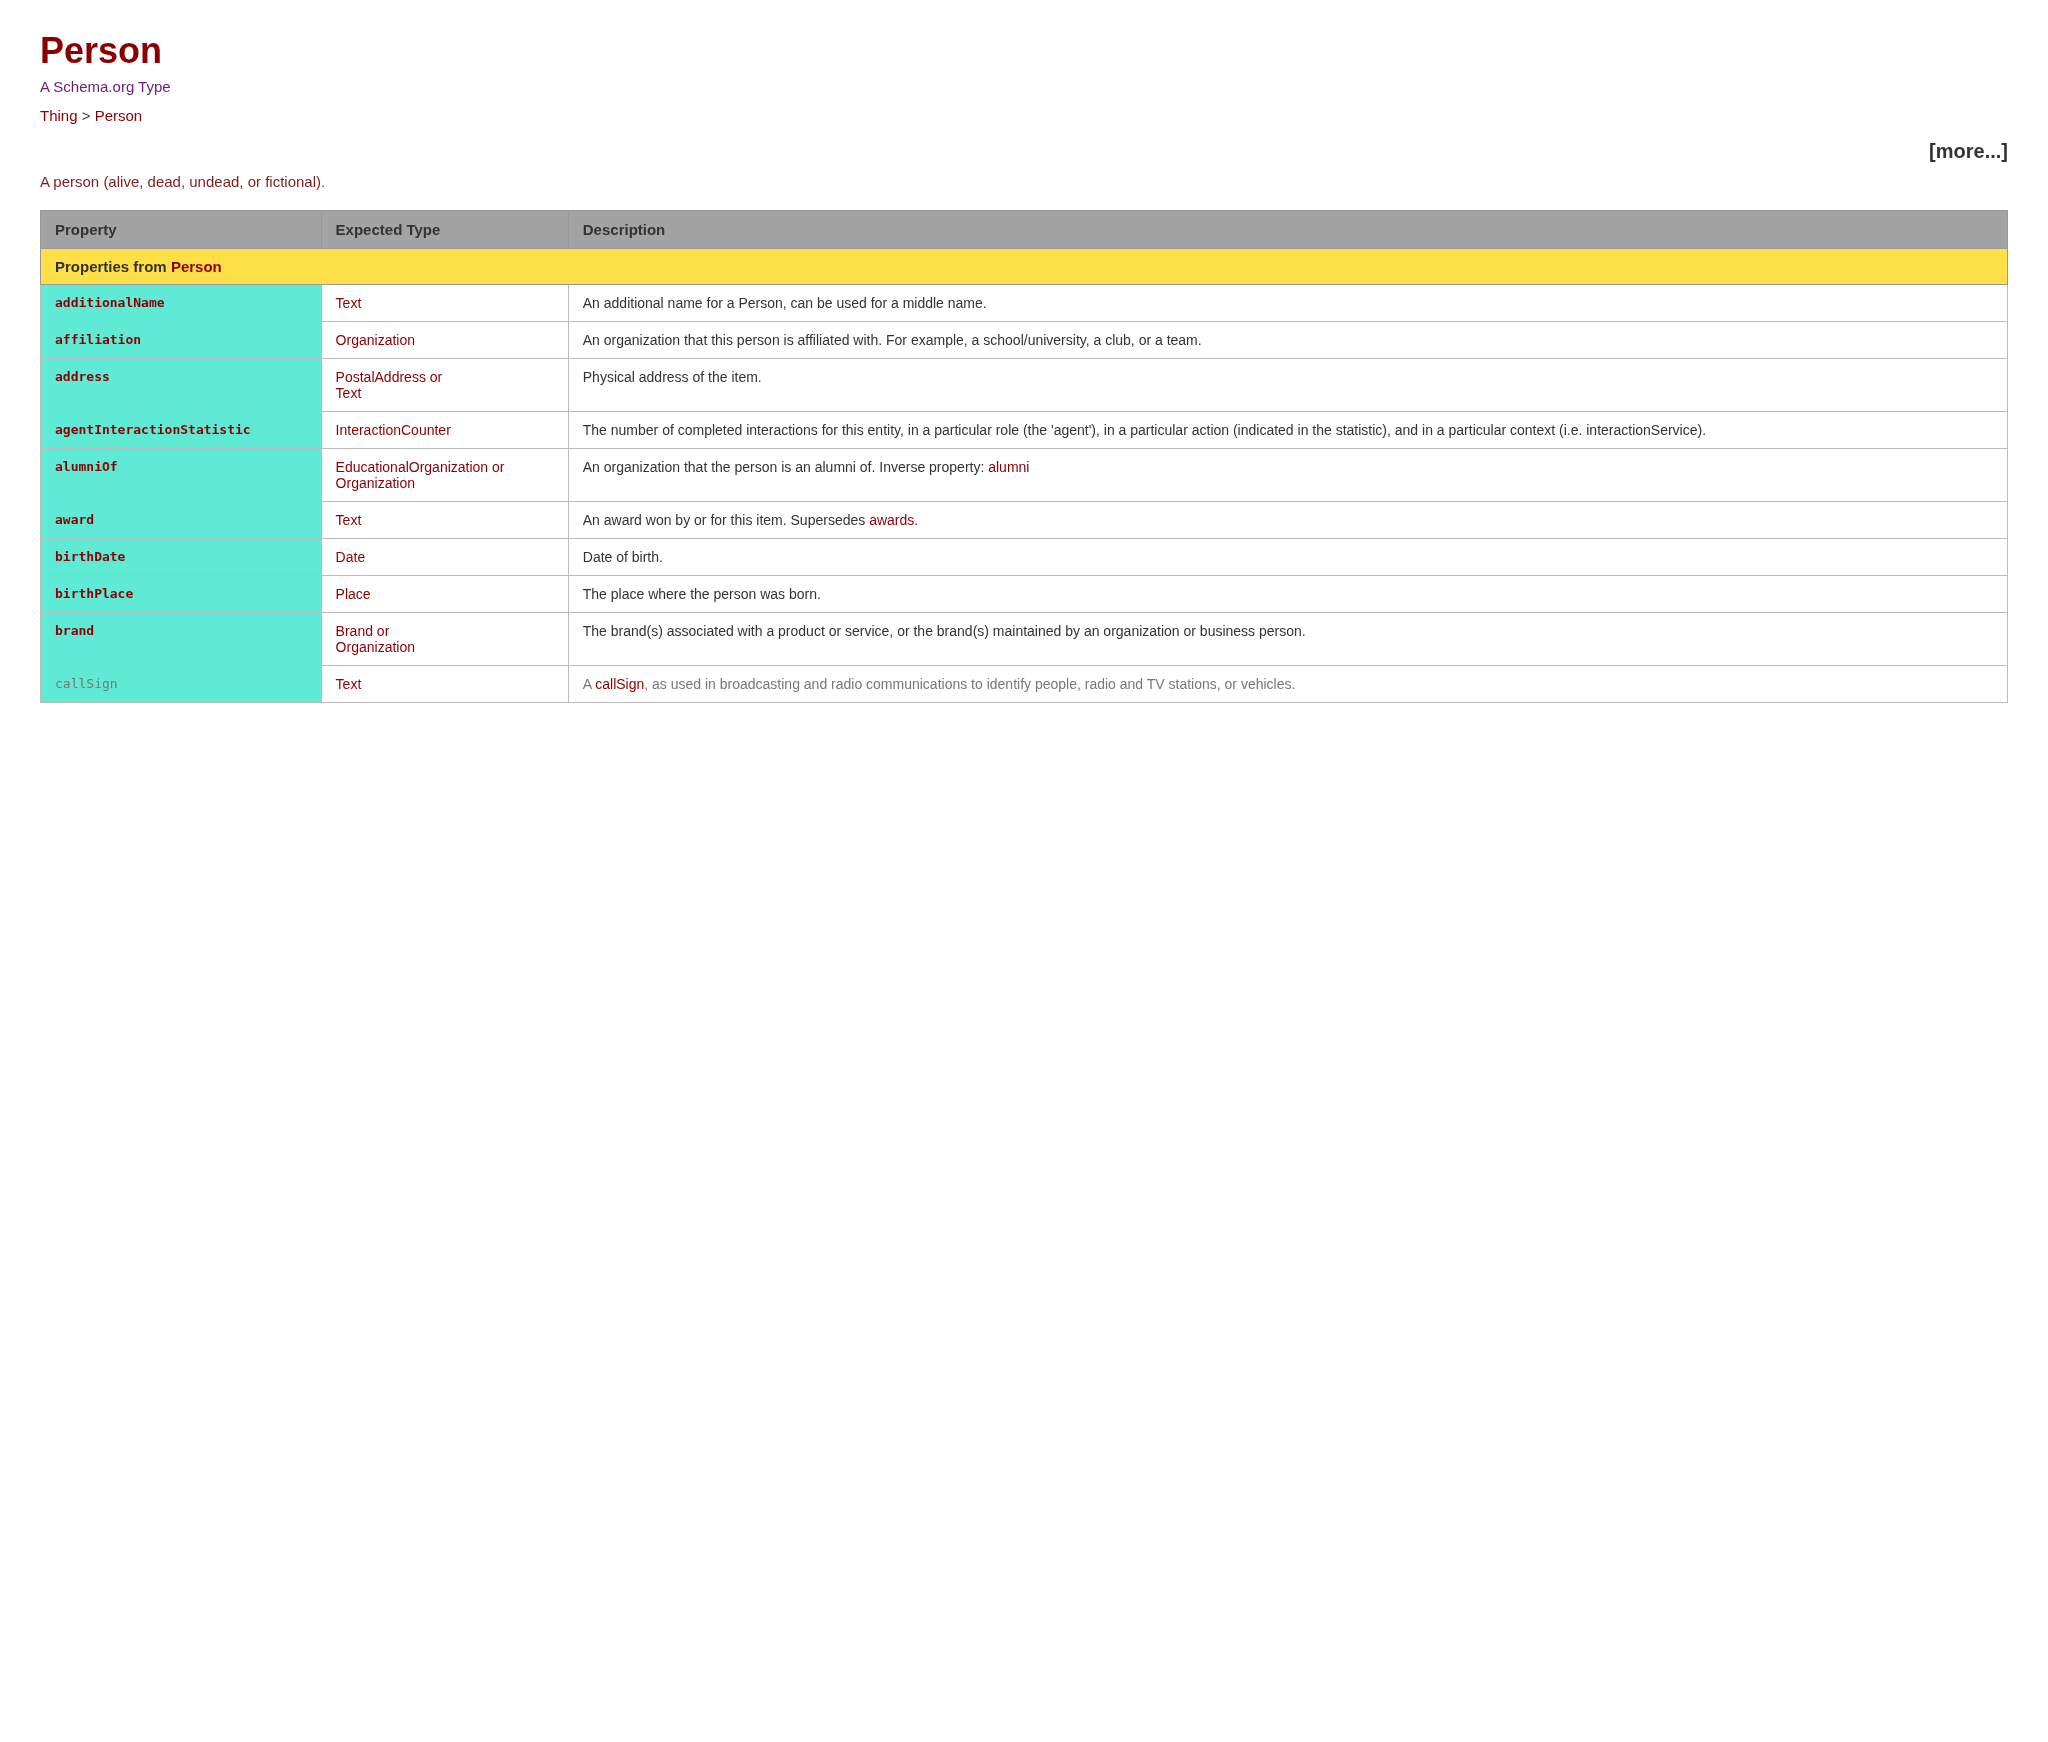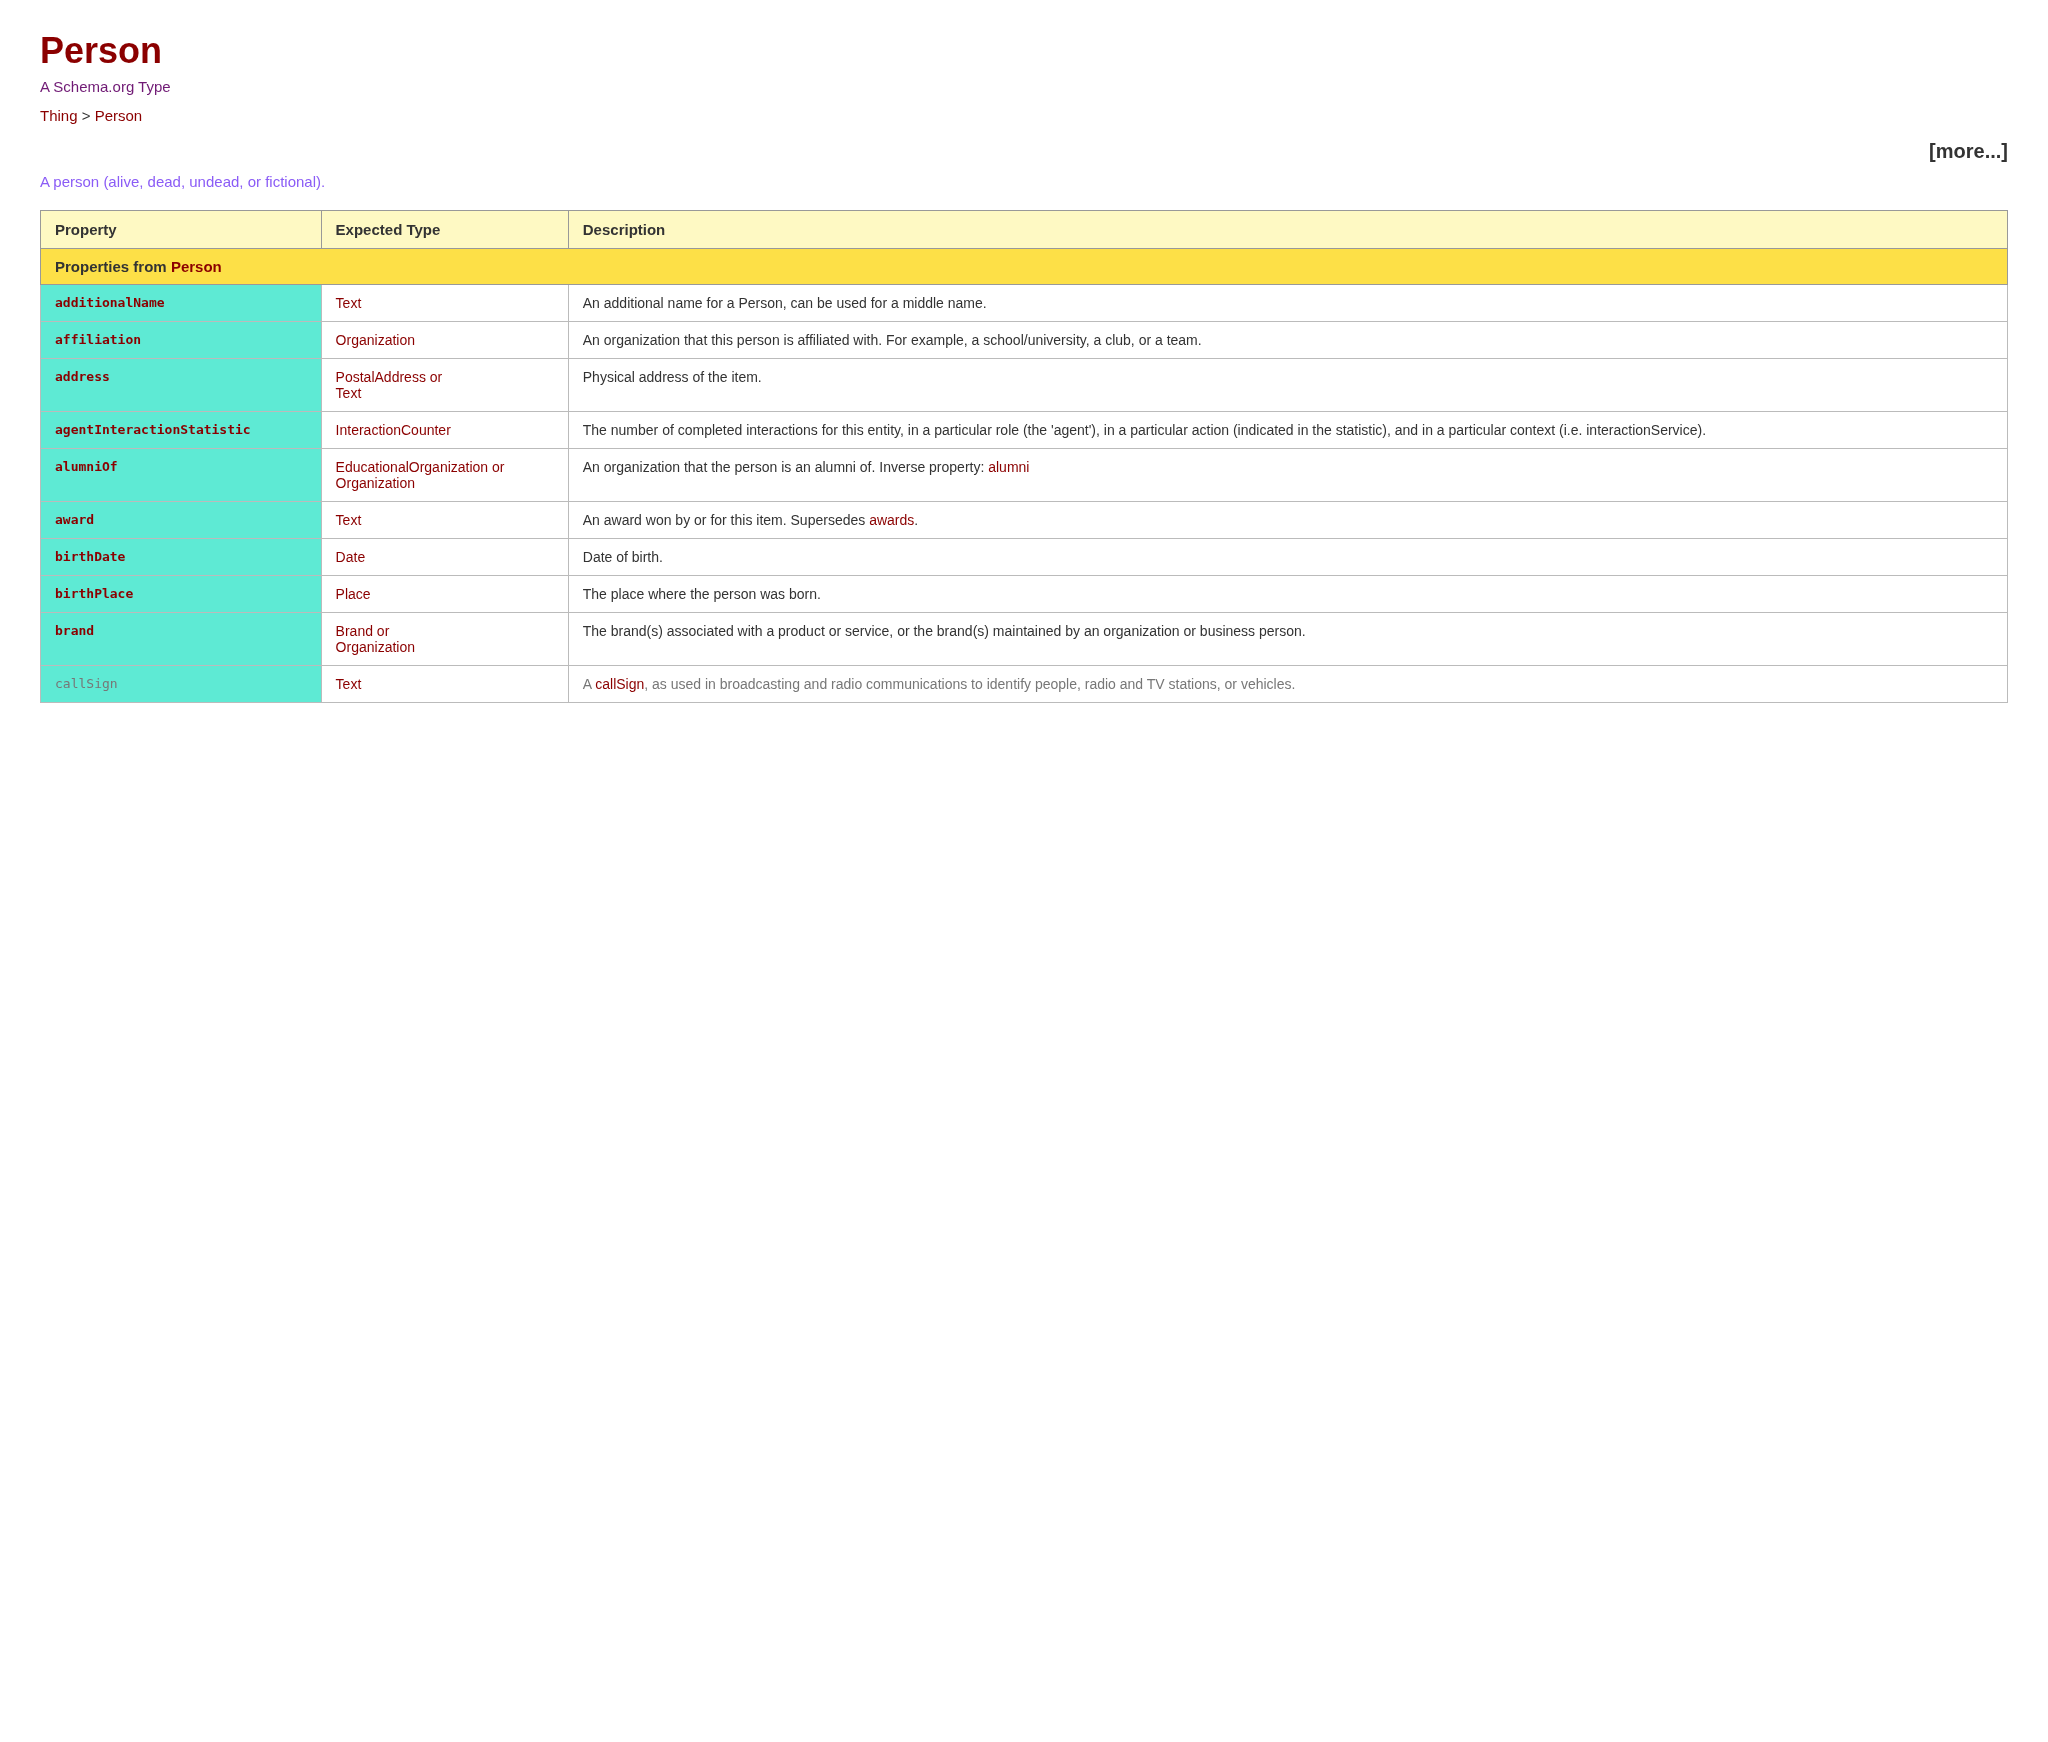--- a/index.html
+++ b/index.html
@@ -36,30 +36,30 @@
       margin-bottom: 10px;
     }
     .more-link {
       font-size: 20px;
       font-weight: bold;
       color: #333;
       cursor: pointer;
     }
     .description {
       font-size: 15px;
-      color: #8b5cf6;
+      color: #7f1d1d;
       margin-bottom: 20px;
     }
     table {
       width: 100%;
       border-collapse: collapse;
       border: 1px solid #999;
     }
     thead tr th {
-      background: #fef9c3;
+      background: #a3a3a3;
       text-align: left;
       padding: 10px 14px;
       font-size: 15px;
       font-weight: bold;
       border: 1px solid #999;
     }
     .section-header td {
       background: #fde047;
       font-weight: bold;
       font-size: 15px;

